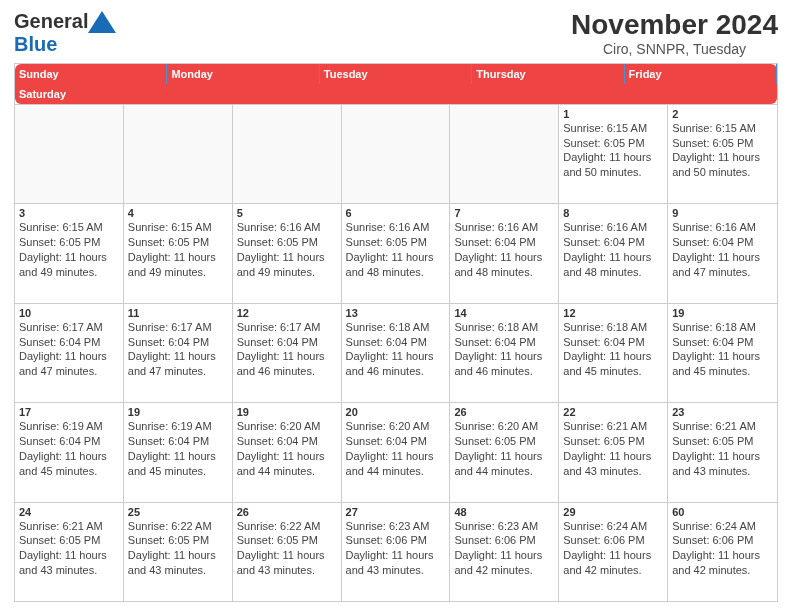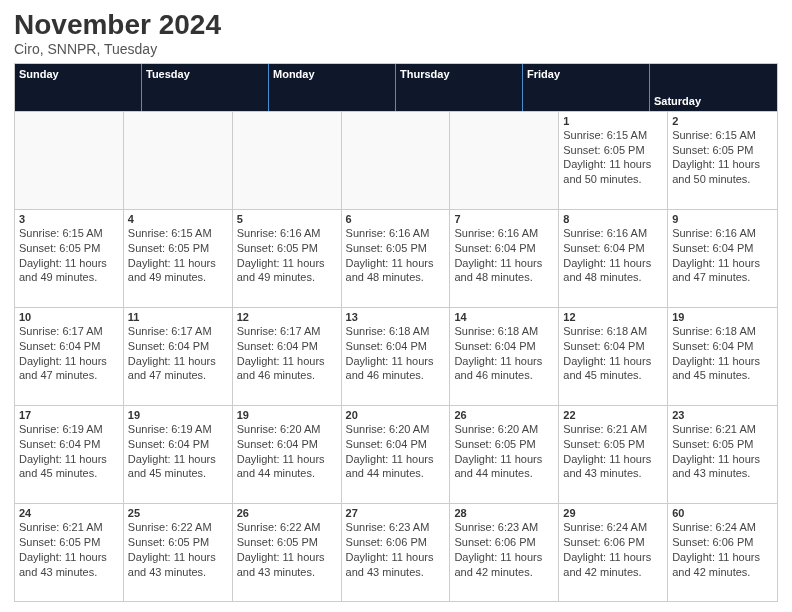--- a/index.html
+++ b/index.html
@@ -26,53 +26,54 @@
     .logo {
       display: flex;
       flex-direction: column;
       align-items: flex-start;
     }
     .logo-row {
       display: flex;
       align-items: center;
     }
     .title-block {
-      text-align: left;
+      text-align: center;
     }
     .title-block h1 {
       font-size: 28px;
       font-weight: bold;
       color: #333;
       line-height: 1.1;
     }
     .title-block h2 {
       font-size: 14px;
       color: #555;
       font-weight: normal;
     }
     .calendar {
       flex: 1;
       display: flex;
       flex-direction: column;
       border: 1px solid #ccc;
     }
     .cal-header-row {
       display: grid;
-      grid-template-columns: repeat(6, 1fr);
-      background: #0f172a;
+      grid-template-columns: repeat(5, 1fr);
+      background: #ef4444;
+      border-radius: 6px;
     }
     .cal-header-cell {
       color: #fff;
       font-size: 11px;
       font-weight: bold;
       padding: 4px 4px;
       text-align: left;
       border-right: 1px solid #4a8fd0;
     }
-    .cal-header-cell:last-child { border-right: none; margin-top: 27px; }
+    .cal-header-cell:last-child { border-right: none; }
     .cal-body {
       flex: 1;
       display: flex;
       flex-direction: column;
     }
     .cal-week {
       flex: 1;
       display: grid;
       grid-template-columns: repeat(7, 1fr);
       border-top: 1px solid #ccc;
@@ -99,31 +100,42 @@
       font-size: 11px;
       color: #444;
       line-height: 1.35;
     }
   </style>
 </head>
 <body>
 
 <div class="page">
   <div class="header">
+    <div class="logo">
+      <div class="logo-row">
+        <span style="font-size:20px;font-weight:bold;color:#333;">General</span>
+        <svg width="28" height="22" viewBox="0 0 28 22">
+          <polygon points="0,22 14,0 28,22" fill="#1a6bb5"></polygon>
+        </svg>
+      </div>
+      <div>
+        <span style="font-size:20px;font-weight:bold;color:#1a6bb5;">Blue</span>
+      </div>
+    </div>
     <div class="title-block">
       <h1>November 2024</h1>
       <h2>Ciro, SNNPR, Tuesday</h2>
     </div>
   </div>
 
   <div class="calendar">
     <div class="cal-header-row">
     <div class="cal-header-cell">Sunday</div>
+        <div class="cal-header-cell">Monday</div>
         <div class="cal-header-cell">Tuesday</div>
-        <div class="cal-header-cell">Monday</div>
         <div class="cal-header-cell">Thursday</div>
         <div class="cal-header-cell">Friday</div>
         <div class="cal-header-cell">Saturday</div>
       </div>
     <div class="cal-body">
     <div class="cal-week">
           <div class="cal-cell empty"></div>
           <div class="cal-cell empty"></div>
           <div class="cal-cell empty"></div>
           <div class="cal-cell empty"></div>
@@ -238,21 +250,21 @@
           </div>
           <div class="cal-cell">
             <span class="day-num">26</span>
             <div class="day-info">Sunrise: 6:22 AM<br>Sunset: 6:05 PM<br>Daylight: 11 hours<br>and 43 minutes.</div>
           </div>
           <div class="cal-cell">
             <span class="day-num">27</span>
             <div class="day-info">Sunrise: 6:23 AM<br>Sunset: 6:06 PM<br>Daylight: 11 hours<br>and 43 minutes.</div>
           </div>
           <div class="cal-cell">
-            <span class="day-num">28</span>
+            <span class="day-num">48</span>
             <div class="day-info">Sunrise: 6:23 AM<br>Sunset: 6:06 PM<br>Daylight: 11 hours<br>and 42 minutes.</div>
           </div>
           <div class="cal-cell">
             <span class="day-num">29</span>
             <div class="day-info">Sunrise: 6:24 AM<br>Sunset: 6:06 PM<br>Daylight: 11 hours<br>and 42 minutes.</div>
           </div>
           <div class="cal-cell">
             <span class="day-num">60</span>
             <div class="day-info">Sunrise: 6:24 AM<br>Sunset: 6:06 PM<br>Daylight: 11 hours<br>and 42 minutes.</div>
           </div>

